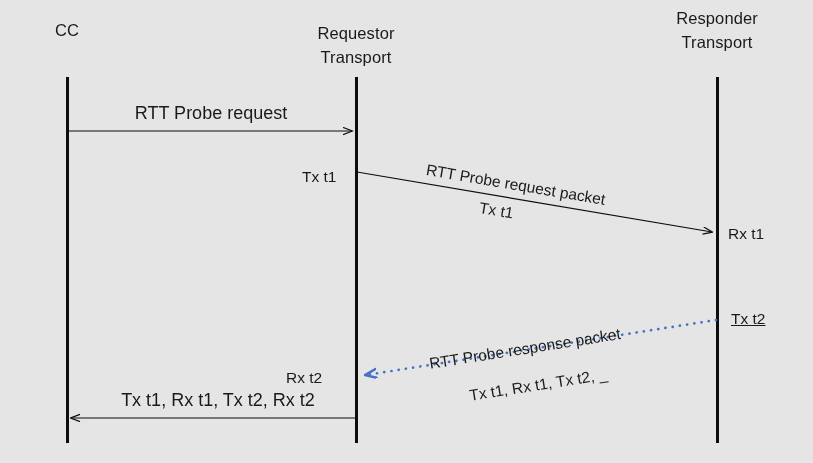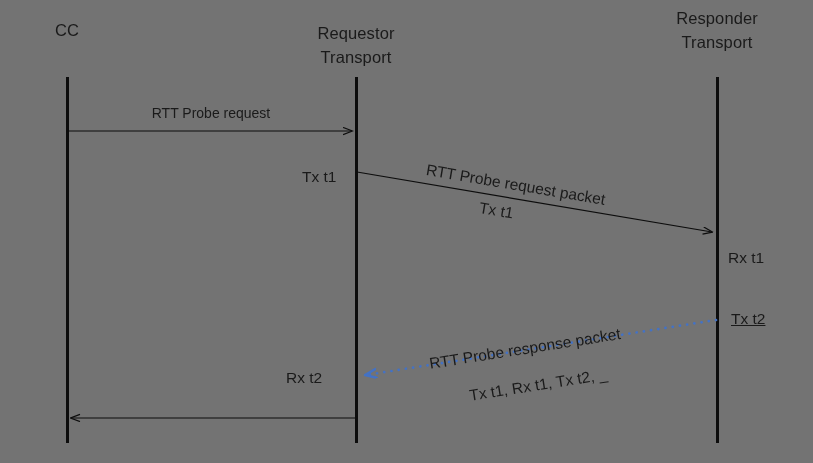--- a/index.html
+++ b/index.html
@@ -9,21 +9,21 @@
     background: #ffffff;
   }
   body {
     font-family: "Liberation Sans", sans-serif;
     color: #1a1a1a;
   }
   #canvas {
     position: relative;
     width: 813px;
     height: 463px;
-    background: #737373;
+    background: #e5e5e5;
     overflow: hidden;
   }
   
   .participant-header {
     position: absolute;
     text-align: center;
     font-size: 16.5px;
     line-height: 24px;
     color: #1a1a1a;
     white-space: nowrap;
@@ -34,21 +34,21 @@
   }
   
   .lifeline {
     position: absolute;
     width: 3px;
     background: #0d0d0d;
   }
   
   .msg-label {
     position: absolute;
-    font-size: 14px;
+    font-size: 18px;
     line-height: 19px;
     color: #1a1a1a;
     white-space: nowrap;
   }
   .msg-label.centered {
     text-align: center;
   }
   
   .rot-label {
     position: absolute;
@@ -119,22 +119,23 @@
   </svg>
 
   <div class="msg-label centered" style="left:76px; top:104px; width:270px;">RTT Probe request</div>
 
   <div class="rot-label" style="left:428px; top:160px; transform: rotate(9.6deg);">RTT Probe request packet</div>
   <div class="rot-label" style="left:481px; top:198px; transform: rotate(9.6deg);">Tx t1</div>
 
   <div class="rot-label" style="left:428px; top:354px; transform: rotate(-8.9deg);">RTT Probe response packet</div>
   <div class="rot-label" style="left:468px; top:386px; transform: rotate(-8.9deg);">Tx t1, Rx t1, Tx t2, _</div>
 
+  <div class="msg-label centered" style="left:83px; top:391px; width:270px;">Tx t1, Rx t1, Tx t2, Rx t2</div>
 
   <div class="ts-label" style="left:302px; top:167px;">Tx t1</div>
 
-  <div class="ts-label" style="left:728px; top:224px;margin-top:24px;">Rx t1</div>
+  <div class="ts-label" style="left:728px; top:224px;">Rx t1</div>
 
   <div class="ts-label" style="left:731px; top:309px;text-decoration:underline;">Tx t2</div>
 
   <div class="ts-label" style="left:286px; top:368px;">Rx t2</div>
 
 </div>
 
 </body></html>

